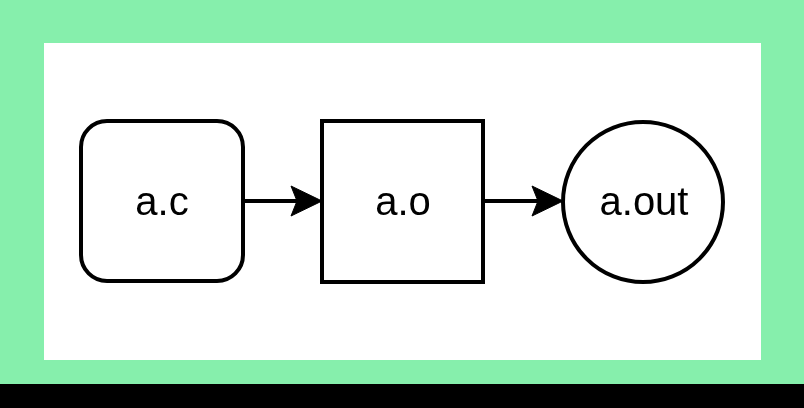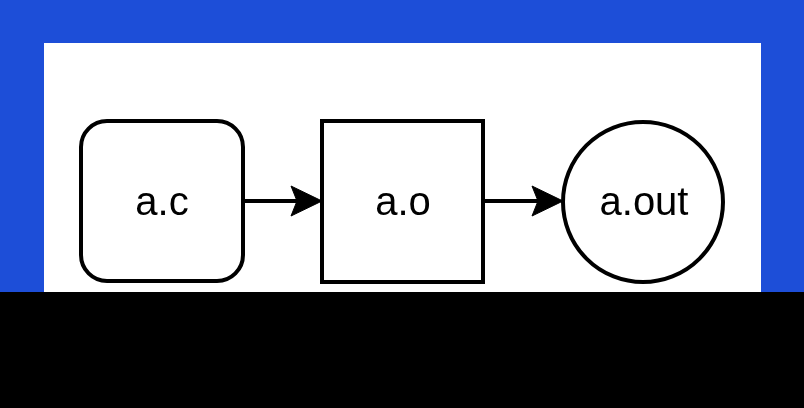--- a/index.html
+++ b/index.html
@@ -3,22 +3,22 @@
 <meta charset="utf-8">
 <style>
   html, body {
     margin: 0;
     padding: 0;
     background: #000000;
   }
   #screen {
     position: relative;
     width: 804px;
-    height: 292px;
-    background: #1d4ed8;
+    height: 384px;
+    background: #86efac;
     overflow: hidden;
     font-family: "Liberation Sans", sans-serif;
   }
   #canvas {
     position: absolute;
     left: 44px;
     top: 43px;
     width: 717px;
     height: 317px;
     background: #ffffff;

